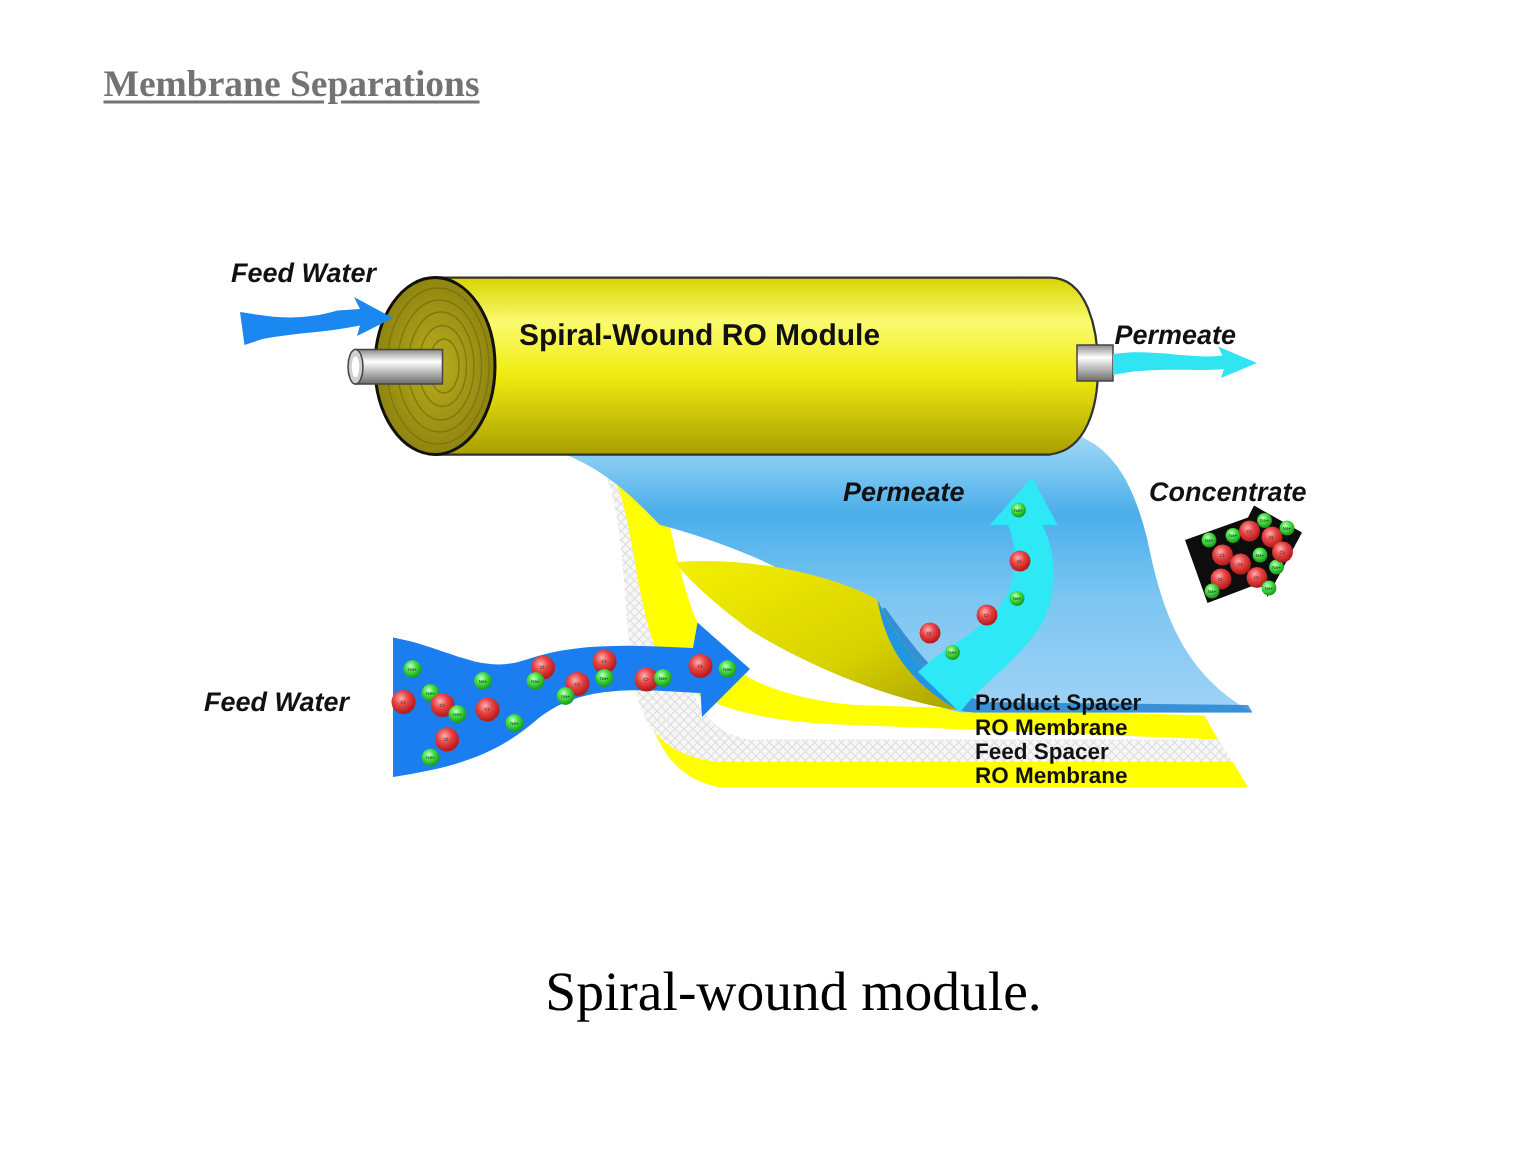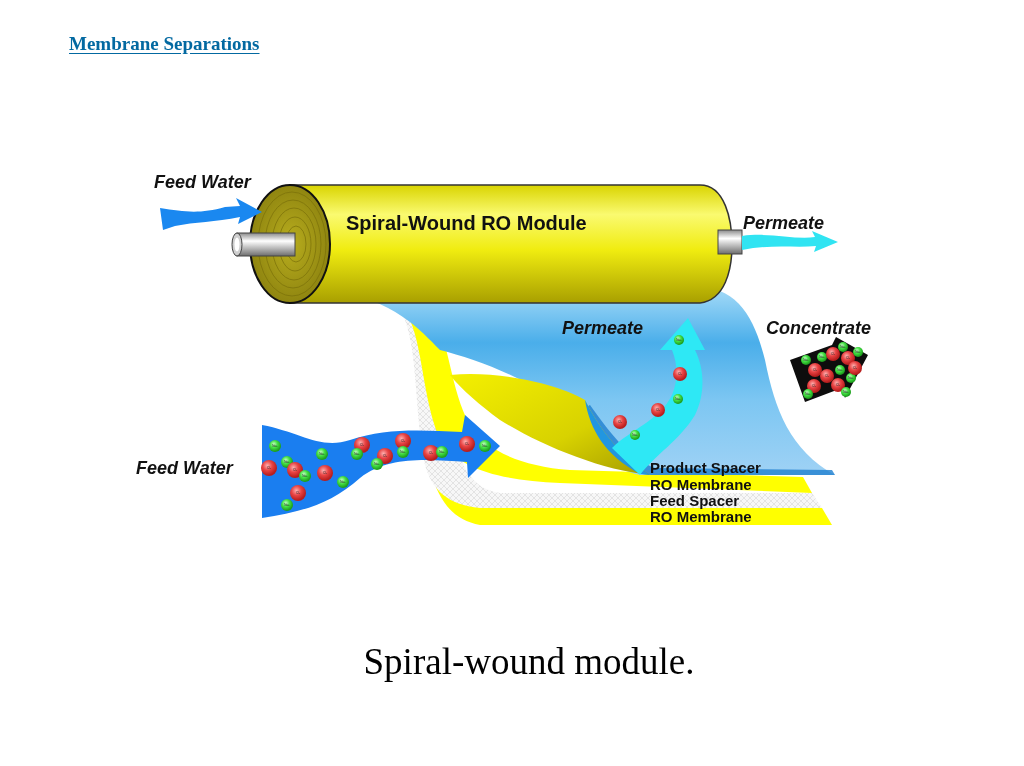--- a/index.html
+++ b/index.html
@@ -1,20 +1,20 @@
 <!DOCTYPE html>
 <html><head>
 <meta charset="utf-8">
 <style>
   html, body { margin: 0; padding: 0; background: #ffffff; }
   body { width: 1024px; height: 766px; position: relative; overflow: hidden; }
   .page-title {
-    position: absolute; left: 69px; top: 33px;
-    font-family: "Liberation Serif", serif; font-weight: bold; font-size: 19px;
-    color: #0369a1; text-decoration: underline; text-underline-offset: 3px;
+    position: absolute; left: 69px; top: 43px;
+    font-family: "Liberation Serif", serif; font-weight: bold; font-size: 25px;
+    color: #737373; text-decoration: underline; text-underline-offset: 3px;
   }
   .caption {
     position: absolute; left: 0; width: 1058px; top: 640px; text-align: center;
     font-family: "Liberation Serif", serif; font-size: 37px; color: #000;
   }
   svg#diagram { position: absolute; left: 0; top: 0; }
   .lbl { font-family: "Liberation Sans", sans-serif; font-weight: bold; font-style: italic; fill: #111; }
   .lbl-big { font-family: "Liberation Sans", sans-serif; font-weight: bold; fill: #111; }
   .layer-lbl { font-family: "Liberation Sans", sans-serif; font-weight: bold; fill: #111; font-size: 15px; }
   .ion-txt { font-family: "Liberation Sans", sans-serif; font-size: 3px; fill: #222; }

